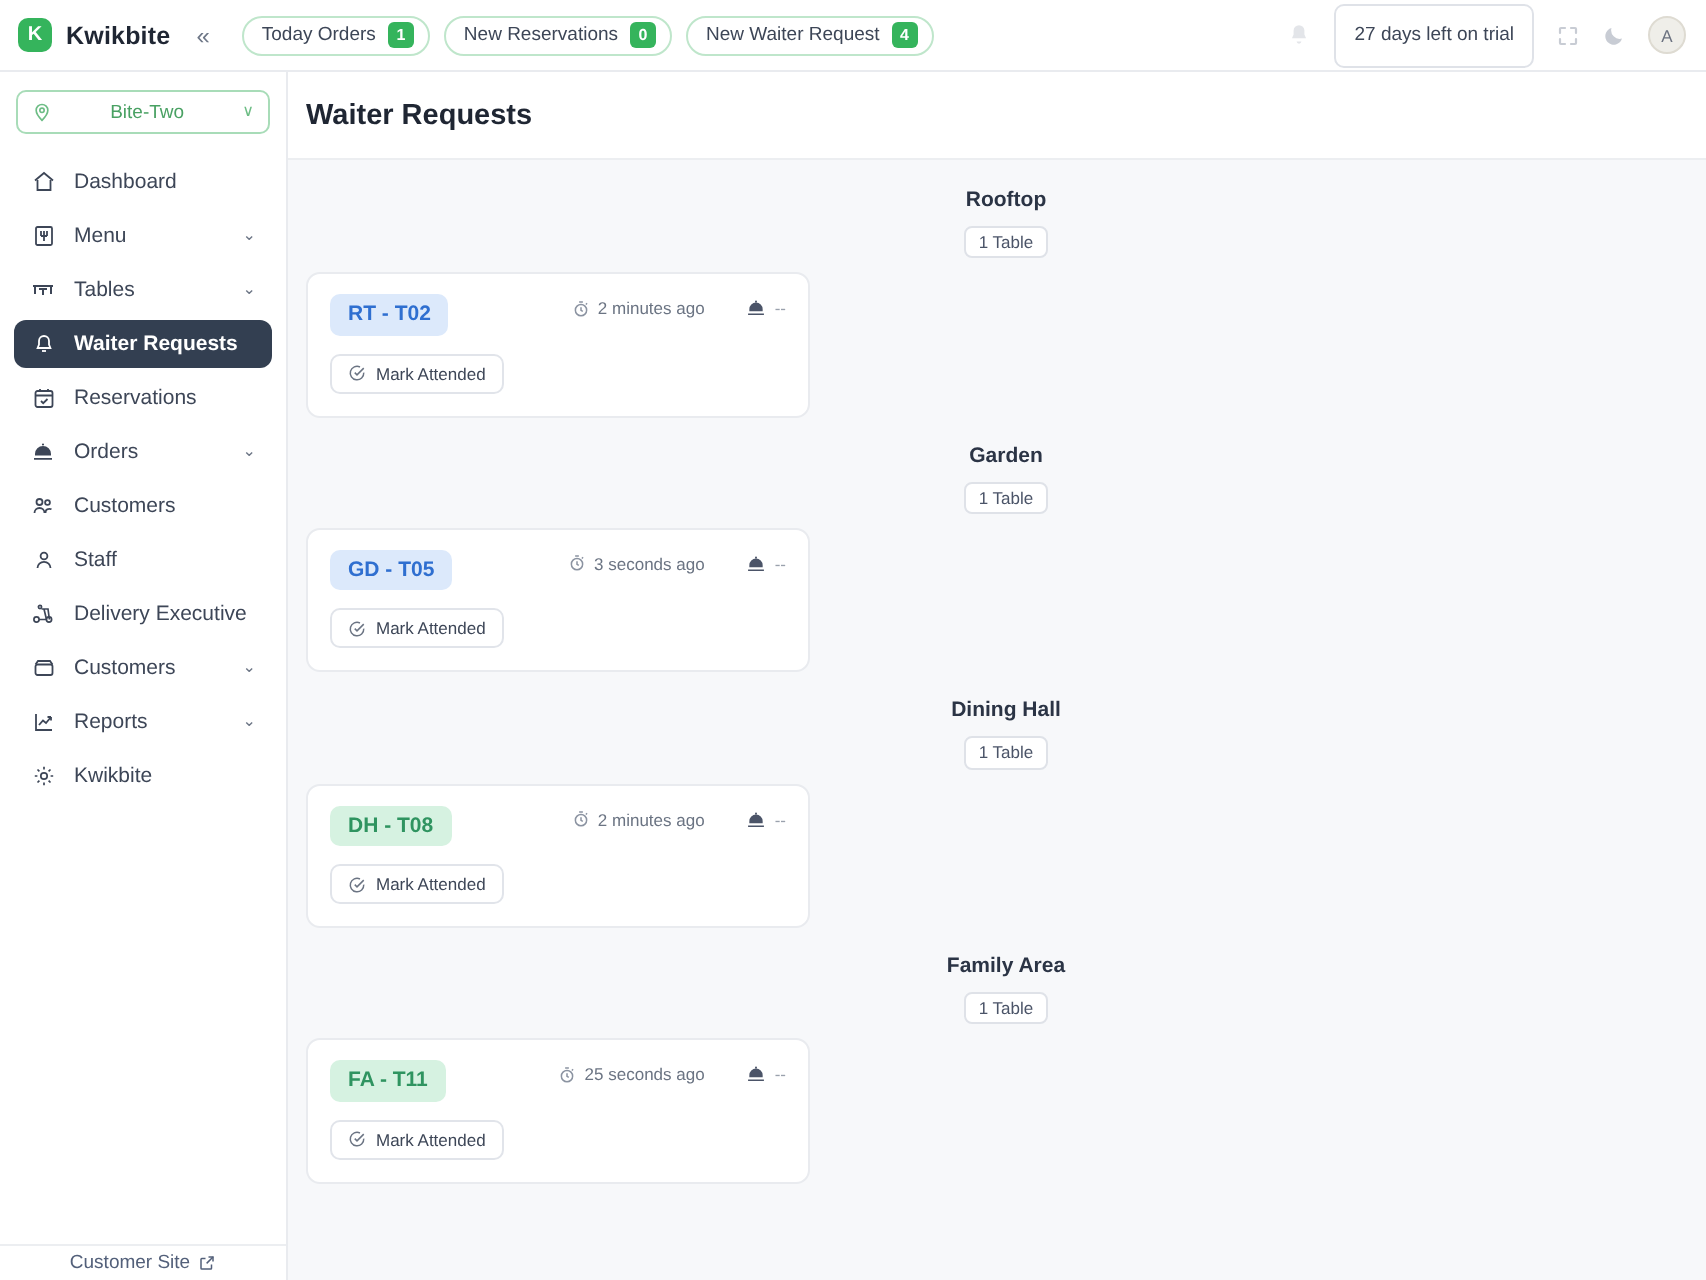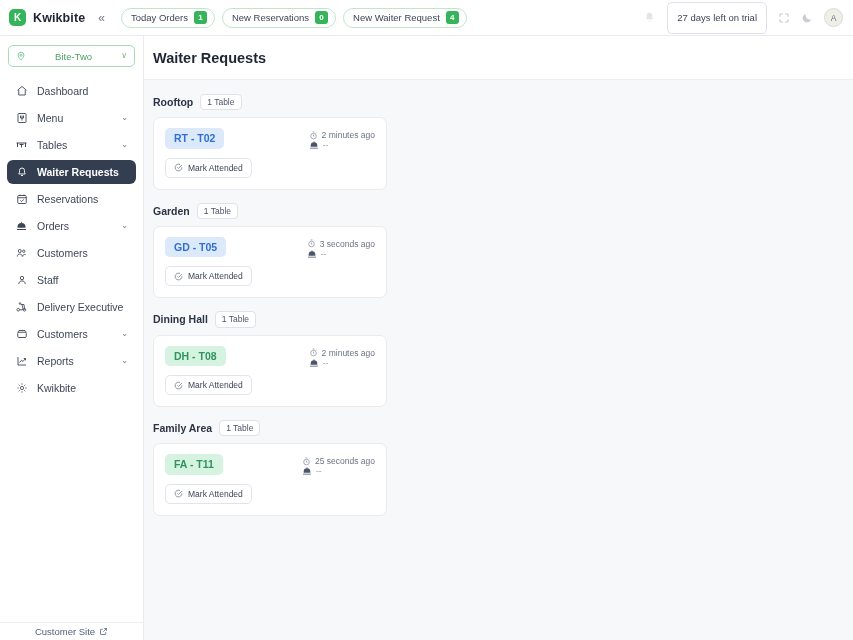--- a/index.html
+++ b/index.html
@@ -99,45 +99,45 @@
   
   .main { flex: 1; min-width: 0; display: flex; flex-direction: column; background: #f7f8fa; }
   .page-head {
     background: #fff; border-bottom: 1px solid #eceef1;
     padding: 14px 0 13px 9px;
   }
   .page-title { font-size: 14.5px; font-weight: bold; color: #1f2633; }
   .content { flex: 1; overflow: hidden; padding: 14px 0 0 9px; }
 
   .section { margin-bottom: 13px; }
-  .section-head { display: flex; align-items: center; gap: 7px; margin-bottom: 7px; }
+  .section-head { display: flex; align-items: center; gap: 7px; margin-bottom: 7px; flex-direction: column; }
   .section-title { font-size: 10.5px; font-weight: bold; color: #2b3445; }
   .table-count {
     border: 1px solid #dfe2e8; border-radius: 4px; background: #fff;
     font-size: 8.5px; color: #4b5468; padding: 2px 6px; line-height: 1.2;
   }
   .card {
-    width: 234px; background: #fff; border: 1px solid #e9ebef;
+    width: 252px; background: #fff; border: 1px solid #e9ebef;
     border-radius: 7px; padding: 10px 11px 11px 11px;
     display: flex; justify-content: space-between;
   }
   .card-left { display: flex; flex-direction: column; align-items: flex-start; gap: 9px; }
   .table-chip {
     border-radius: 5px; padding: 5px 9px;
     font-size: 10.5px; font-weight: bold; line-height: 1;
   }
   .chip-blue { background: #dce9fb; color: #2f6fd0; }
   .chip-green { background: #d6f2e1; color: #2f9460; }
   .mark-btn {
     border: 1px solid #e1e4ea; border-radius: 5px; background: #fff;
     display: flex; align-items: center; gap: 5px;
     padding: 4px 8px; font-size: 8.5px; color: #3d4657; cursor: pointer;
     white-space: nowrap;
   }
-  .card-right { display: flex; flex-direction: column; align-items: flex-start; gap: 0; padding-top: 2px; }
+  .card-right { display: flex; flex-direction: row; align-items: flex-start; gap: 21px; padding-top: 2px; }
   .meta-row { display: flex; align-items: center; gap: 4px; font-size: 8.5px; color: #6b7483; white-space: nowrap; }
   .meta-note { color: #9aa1ad; font-size: 8.5px; }
   svg { display: block; }
 </style>
 </head>
 <body>
 
 <div class="app">
 
   <div class="header">

